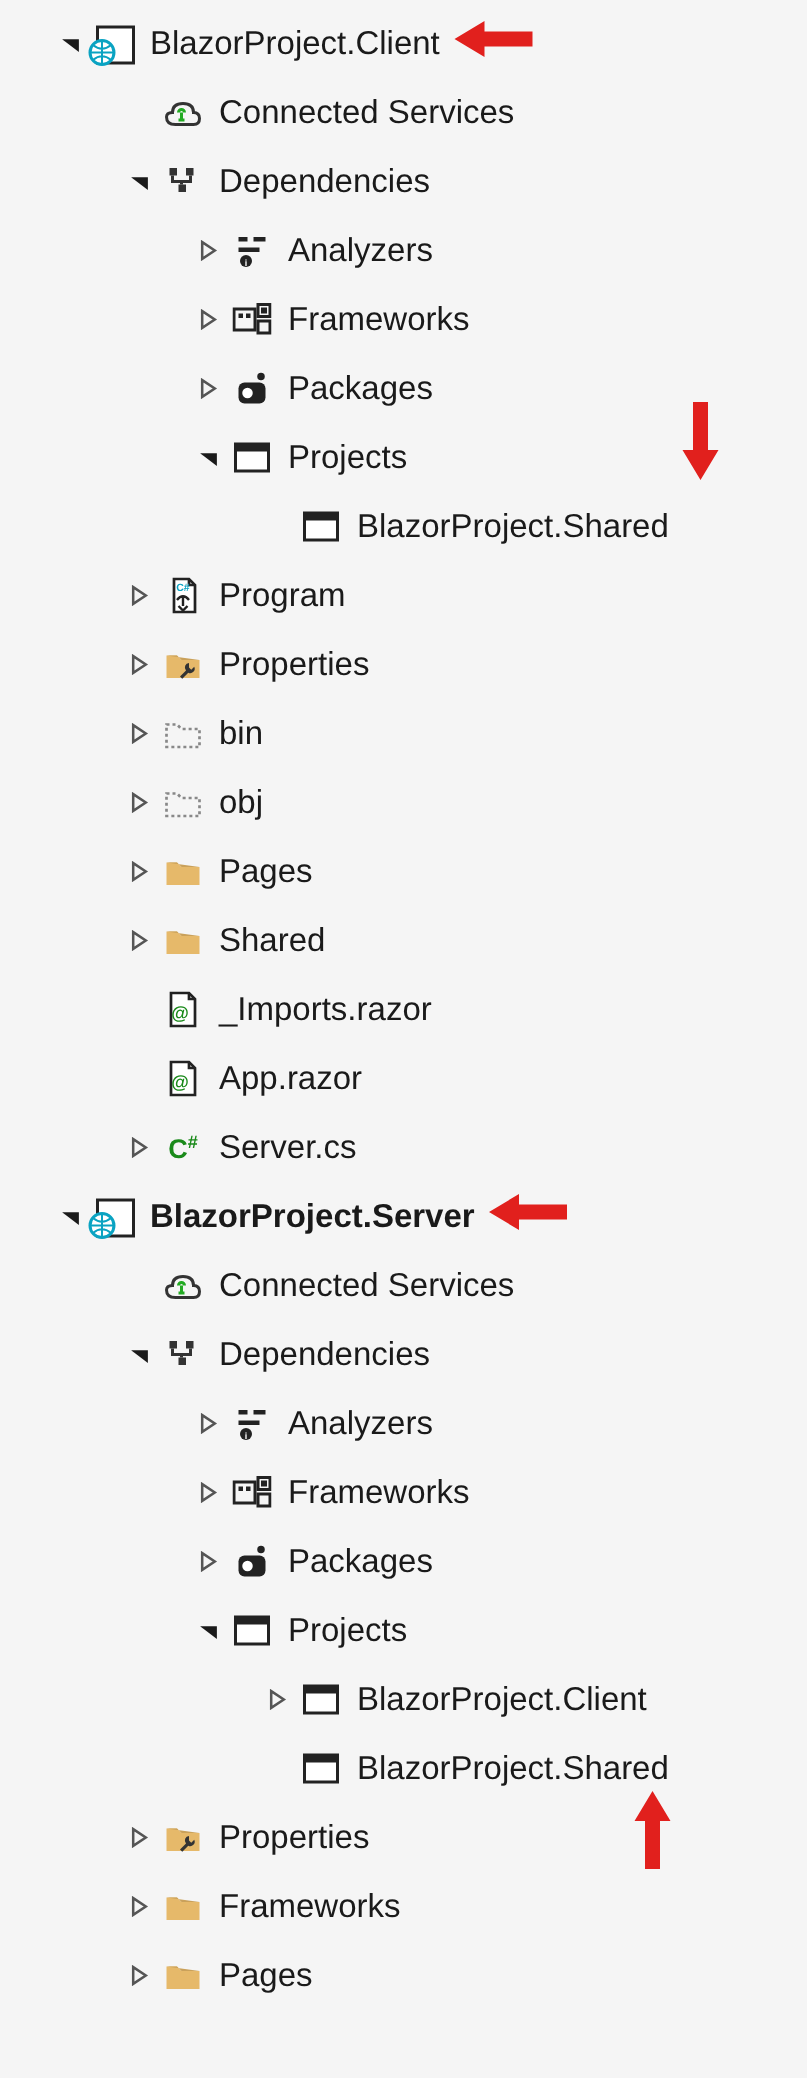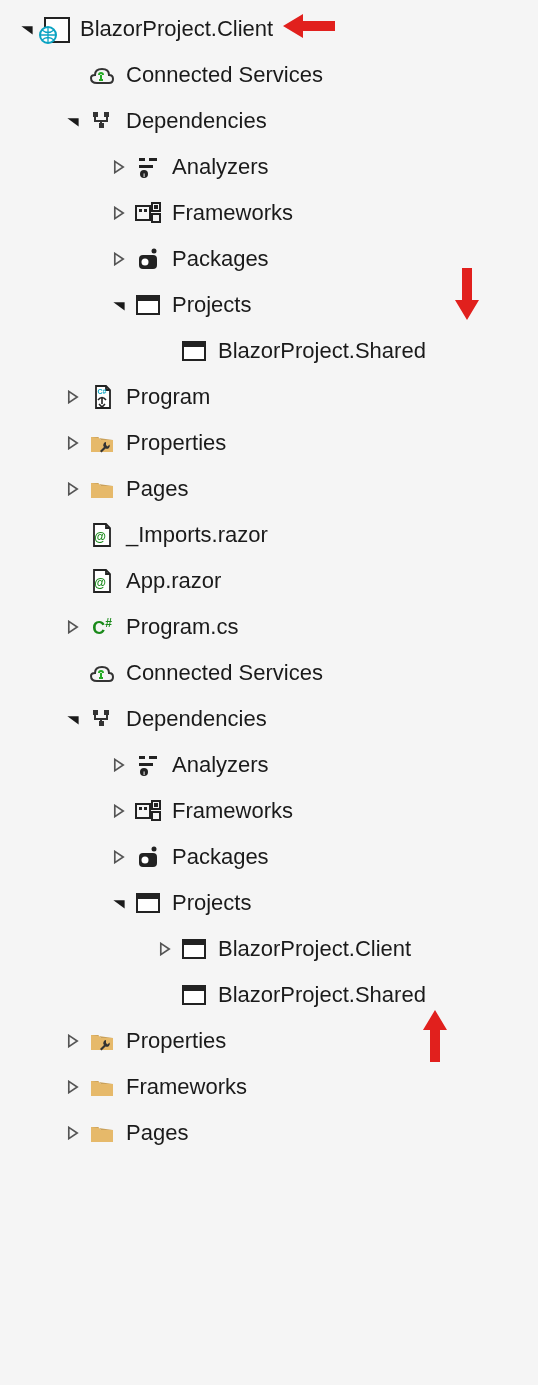--- a/index.html
+++ b/index.html
@@ -1,17 +1,17 @@
 <!DOCTYPE html>
 <html><head>
 <meta charset="utf-8">
 <style>
   html,body{margin:0;padding:0;background:#f5f5f5;font-family:"Segoe UI",Arial,sans-serif;font-size:22px;color:#1a1a1a;width:538px;}
   .tree{padding:6px 0 10px 0;}
-  .row{display:flex;align-items:center;height:46px;white-space:nowrap;position:relative;}
+  .row{display:flex;align-items:center;height:46px;white-space:nowrap;position:relative;padding-left:20px;}
   .sp{display:inline-block;flex:0 0 auto;}
   .chev{width:26px;text-align:center;flex:0 0 26px;display:flex;align-items:center;justify-content:center;}
   .chev svg{width:14px;height:14px;}
   .ico{width:28px;height:28px;display:flex;align-items:center;justify-content:center;flex:0 0 32px;margin-right:8px;}
   .lbl{letter-spacing:0;}
   .bold{font-weight:700;}
   
   .globe-box{position:relative;width:28px;height:24px;}
   .globe-box .box{position:absolute;top:0;right:0;width:22px;height:22px;border:2px solid #222;background:#fff;}
   .globe-box .gl{position:absolute;left:-4px;bottom:-4px;}
@@ -189,25 +189,68 @@
     </div>
     <div class="row">
       <span class="sp" style="width:60px"></span>
       <span class="chev">
         <svg viewBox="0 0 10 10">
           <path d="M2 1 L8 5 L2 9 Z" fill="none" stroke="#555" stroke-width="1.2"></path>
         </svg>
       </span>
       <span class="ico">
         <svg width="26" height="22" viewBox="0 0 26 22">
+          <path d="M2 5 h7 l3 3 h12 v12 h-22 z" fill="none" stroke="#888" stroke-width="1.8" stroke-dasharray="2,2"></path>
+        </svg>
+      </span>
+      <span class="lbl">bin</span>
+    </div>
+    <div class="row">
+      <span class="sp" style="width:60px"></span>
+      <span class="chev">
+        <svg viewBox="0 0 10 10">
+          <path d="M2 1 L8 5 L2 9 Z" fill="none" stroke="#555" stroke-width="1.2"></path>
+        </svg>
+      </span>
+      <span class="ico">
+        <svg width="26" height="22" viewBox="0 0 26 22">
+          <path d="M2 5 h7 l3 3 h12 v12 h-22 z" fill="none" stroke="#888" stroke-width="1.8" stroke-dasharray="2,2"></path>
+        </svg>
+      </span>
+      <span class="lbl">obj</span>
+    </div>
+    <div class="row">
+      <span class="sp" style="width:60px"></span>
+      <span class="chev">
+        <svg viewBox="0 0 10 10">
+          <path d="M2 1 L8 5 L2 9 Z" fill="none" stroke="#555" stroke-width="1.2"></path>
+        </svg>
+      </span>
+      <span class="ico">
+        <svg width="26" height="22" viewBox="0 0 26 22">
           <path d="M2 5 h7 l3 3 h12 v12 h-22 z" fill="#e6b96a"></path>
           <path d="M2 5 h7 l3 3 h12" fill="#caa15a"></path>
         </svg>
       </span>
       <span class="lbl">Pages</span>
+    </div>
+    <div class="row">
+      <span class="sp" style="width:60px"></span>
+      <span class="chev">
+        <svg viewBox="0 0 10 10">
+          <path d="M2 1 L8 5 L2 9 Z" fill="none" stroke="#555" stroke-width="1.2"></path>
+        </svg>
+      </span>
+      <span class="ico">
+        <svg width="26" height="22" viewBox="0 0 26 22">
+          <path d="M2 5 h7 l3 3 h12 v12 h-22 z" fill="#e6b96a"></path>
+          <path d="M2 5 h7 l3 3 h12" fill="#caa15a"></path>
+        </svg>
+      </span>
+      <span class="lbl">Shared</span>
     </div>
     <div class="row">
       <span class="sp" style="width:60px"></span>
       <span class="chev"></span>
       <span class="ico">
         <svg width="22" height="26" viewBox="0 0 22 26">
           <path d="M3 2 h12 l4 4 v18 h-16 z" fill="#fff" stroke="#222" stroke-width="1.8"></path>
           <path d="M15 2 v4 h4" fill="none" stroke="#222" stroke-width="1.8"></path>
           <text x="9" y="19" font-size="12" fill="#1a8a1a" text-anchor="middle" font-weight="bold">@</text>
         </svg>
@@ -229,21 +272,42 @@
     <div class="row">
       <span class="sp" style="width:60px"></span>
       <span class="chev">
         <svg viewBox="0 0 10 10">
           <path d="M2 1 L8 5 L2 9 Z" fill="none" stroke="#555" stroke-width="1.2"></path>
         </svg>
       </span>
       <span class="ico">
         <span style="font-weight:700;color:#1a8a1a;font-size:18px;">C<sup style="font-size:12px;">#</sup></span>
       </span>
-      <span class="lbl">Program.cs</span>
+      <span class="lbl">Server.cs</span>
+    </div>
+    <div class="row">
+      <span class="sp" style="width:14px"></span>
+      <span class="chev">
+        <svg viewBox="0 0 10 10">
+          <path d="M1 3 L9 3 L9 9 Z" fill="#1a1a1a"></path>
+        </svg>
+      </span>
+      <span class="ico">
+        <span class="globe-box">
+          <span class="box"></span>
+          <svg class="gl" width="20" height="20" viewBox="0 0 20 20">
+            <circle cx="10" cy="10" r="8" fill="#fff" stroke="#0aa3c2" stroke-width="2"></circle>
+            <path d="M2 10 H18 M10 2 V18 M4 5 Q10 10 16 5 M4 15 Q10 10 16 15" stroke="#0aa3c2" stroke-width="1.3" fill="none"></path>
+          </svg>
+        </span>
+      </span>
+      <span class="lbl bold">BlazorProject.Server</span>
+      <span class="arrow-left"><svg width="56" height="30" viewBox="0 0 56 30">
+          <path d="M2 15 L22 3 L22 10 L54 10 L54 20 L22 20 L22 27 Z" fill="#e1201d"></path>
+        </svg></span>
     </div>
     <div class="row">
       <span class="sp" style="width:60px"></span>
       <span class="chev"></span>
       <span class="ico">
         <svg width="26" height="24" viewBox="0 0 26 24">
           <path d="M6 12 Q6 6 13 6 Q20 6 20 12 Q24 12 24 16 Q24 20 20 20 H8 Q2 20 2 15 Q2 12 6 12 Z" fill="none" stroke="#333" stroke-width="2"></path>
           <path d="M12 12 v5 M10 17 h4 M10 12 a2 2 0 0 1 4 0" fill="none" stroke="#2a2" stroke-width="2"></path>
         </svg>
       </span>

